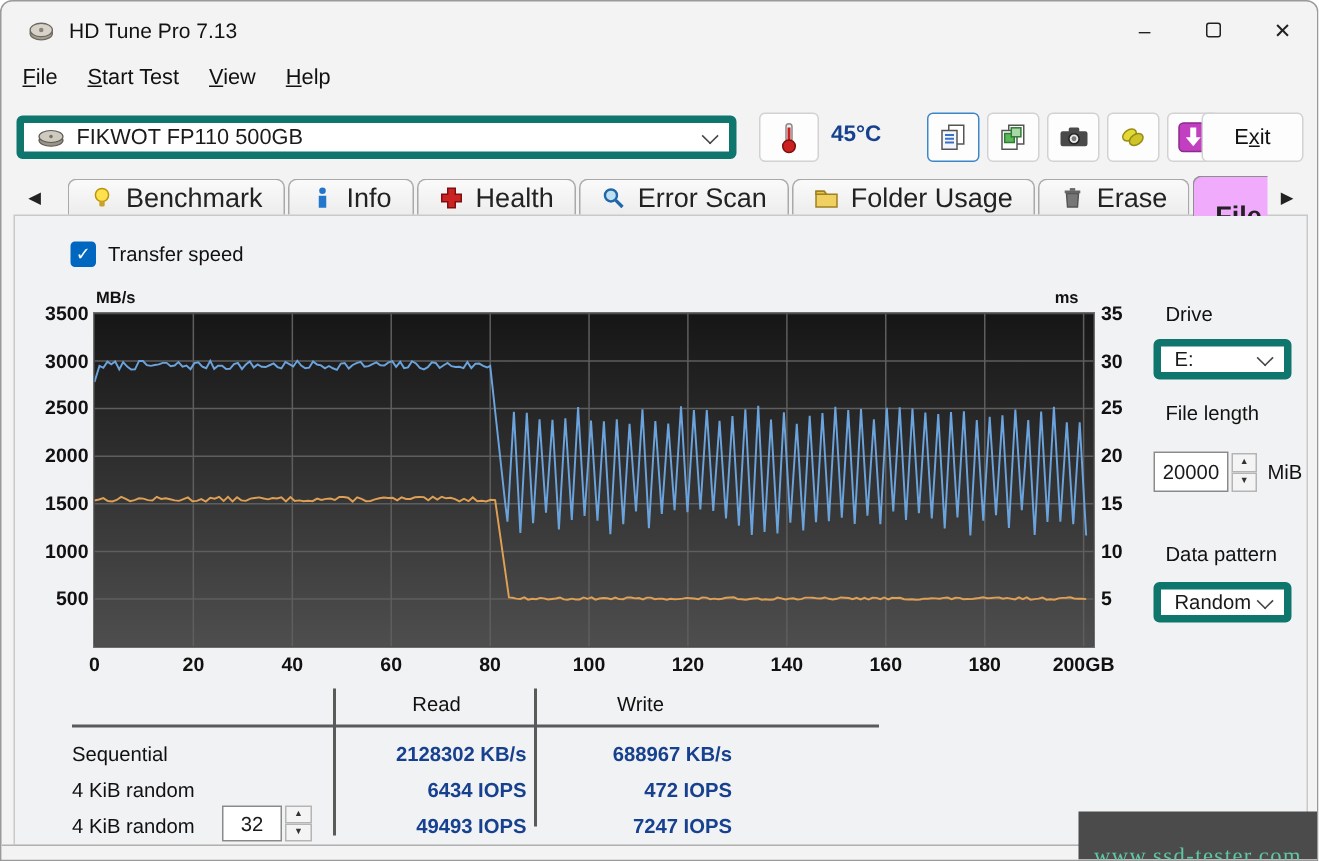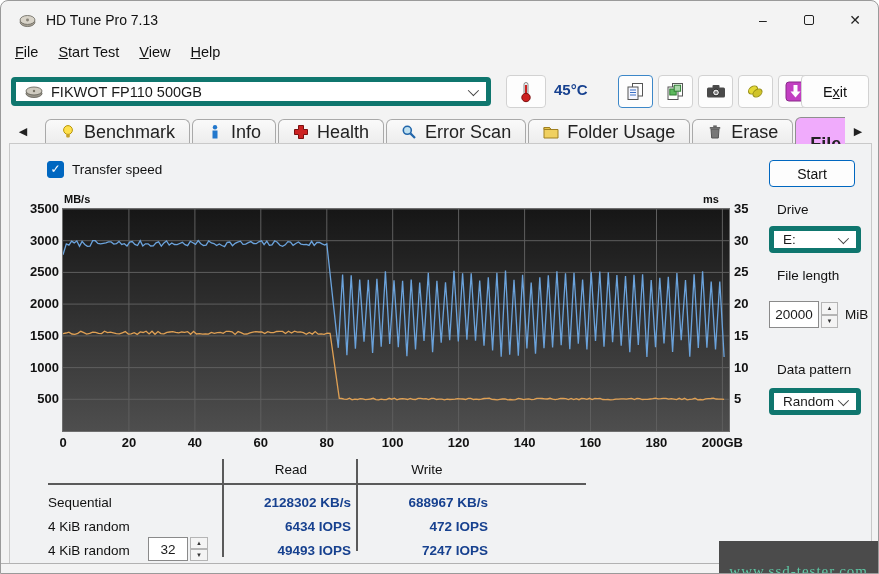--- a/index.html
+++ b/index.html
@@ -291,23 +291,20 @@
       <span class="xtick" style="left: 197.822px;">60</span>
       <span class="xtick" style="left: 263.762px;">80</span>
       <span class="xtick" style="left: 329.703px;">100</span>
       <span class="xtick" style="left: 395.644px;">120</span>
       <span class="xtick" style="left: 461.584px;">140</span>
       <span class="xtick" style="left: 527.525px;">160</span>
       <span class="xtick" style="left: 593.465px;">180</span>
       <span class="xtick" style="left: 659.406px;">200GB</span>
     </div>
 
-  <div class="start-btn">
-      <span>Start</span>
-    </div>
 
   <span class="side-label" style="left:776px;top:201px;">Drive</span>
   <div class="combo side-combo" style="left:768px;top:225px;">
     <span>E:</span>
     <span class="chev"></span>
   </div>
 
   <span class="side-label" style="left:776px;top:267px;">File length</span>
   <div class="spinbox">
     <div class="spin-input">20000</div>

